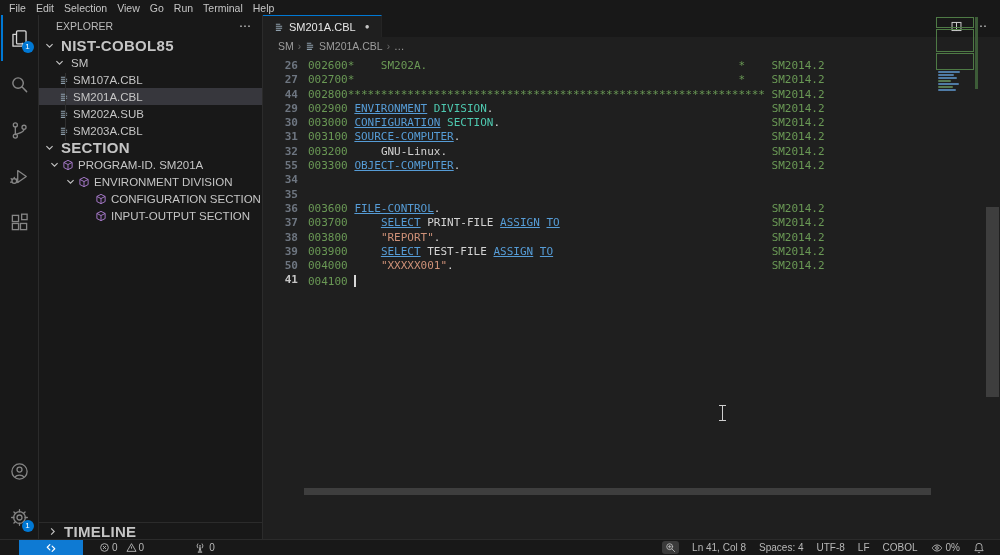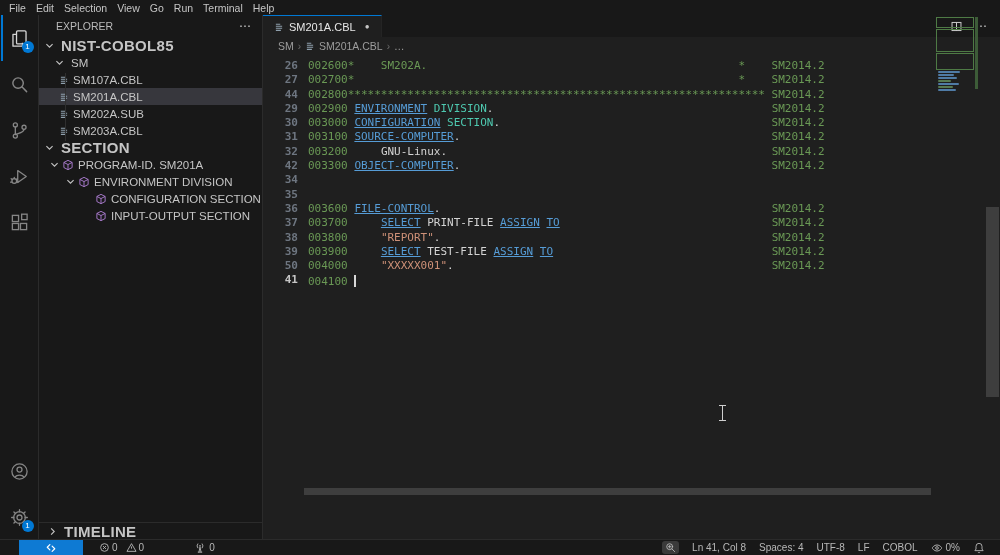--- a/index.html
+++ b/index.html
@@ -292,21 +292,21 @@
           <span style="display:flex;align-items:center;gap:4px">…</span>
         </div>
       <div class="code">
           <div class="cl"><span class="ln">26</span><span class="lt"><span class="g">002600*    SM202A.</span><span>                                               </span><span class="g">*    SM2014.2</span></span></div>
           <div class="cl"><span class="ln">27</span><span class="lt"><span class="g">002700*</span><span>                                                          </span><span class="g">*    SM2014.2</span></span></div>
           <div class="cl"><span class="ln">44</span><span class="lt"><span class="g">002800***************************************************************</span><span class="g"> SM2014.2</span></span></div>
           <div class="cl"><span class="ln">29</span><span class="lt"><span class="g">002900</span><span> </span><span class="b">ENVIRONMENT</span><span> </span><span class="t">DIVISION</span><span class="w">.</span><span>                                          </span><span class="g">SM2014.2</span></span></div>
           <div class="cl"><span class="ln">30</span><span class="lt"><span class="g">003000</span><span> </span><span class="b">CONFIGURATION</span><span> </span><span class="t">SECTION</span><span class="w">.</span><span>                                         </span><span class="g">SM2014.2</span></span></div>
           <div class="cl"><span class="ln">31</span><span class="lt"><span class="g">003100</span><span> </span><span class="b">SOURCE-COMPUTER</span><span class="w">.</span><span>                                               </span><span class="g">SM2014.2</span></span></div>
           <div class="cl"><span class="ln">32</span><span class="lt"><span class="g">003200</span><span>     </span><span class="w">GNU-Linux.</span><span>                                                 </span><span class="g">SM2014.2</span></span></div>
-          <div class="cl"><span class="ln">42</span><span class="lt"><span class="g">003300</span><span> </span><span class="b">OBJECT-COMPUTER</span><span class="w">.</span><span>                                               </span><span class="g">SM2014.2</span></span></div>
+          <div class="cl"><span class="ln">55</span><span class="lt"><span class="g">003300</span><span> </span><span class="b">OBJECT-COMPUTER</span><span class="w">.</span><span>                                               </span><span class="g">SM2014.2</span></span></div>
           <div class="cl"><span class="ln">34</span></div>
           <div class="cl"><span class="ln">35</span></div>
           <div class="cl"><span class="ln">36</span><span class="lt"><span class="g">003600</span><span> </span><span class="b">FILE-CONTROL</span><span class="w">.</span><span>                                                  </span><span class="g">SM2014.2</span></span></div>
           <div class="cl"><span class="ln">37</span><span class="lt"><span class="g">003700</span><span>     </span><span class="b">SELECT</span><span> </span><span class="w">PRINT-FILE</span><span> </span><span class="b">ASSIGN</span><span> </span><span class="b">TO</span><span>                                </span><span class="g">SM2014.2</span></span></div>
           <div class="cl"><span class="ln">38</span><span class="lt"><span class="g">003800</span><span>     </span><span class="s">"REPORT"</span><span class="w">.</span><span>                                                  </span><span class="g">SM2014.2</span></span></div>
           <div class="cl"><span class="ln">39</span><span class="lt"><span class="g">003900</span><span>     </span><span class="b">SELECT</span><span> </span><span class="w">TEST-FILE</span><span> </span><span class="b">ASSIGN</span><span> </span><span class="b">TO</span><span>                                 </span><span class="g">SM2014.2</span></span></div>
           <div class="cl"><span class="ln">50</span><span class="lt"><span class="g">004000</span><span>     </span><span class="s">"XXXXX001"</span><span class="w">.</span><span>                                                </span><span class="g">SM2014.2</span></span></div>
           <div class="cl"><span class="ln active">41</span><span class="lt"><span class="g">004100</span><span> </span><span class="caret"></span></span></div>
         </div>
 

